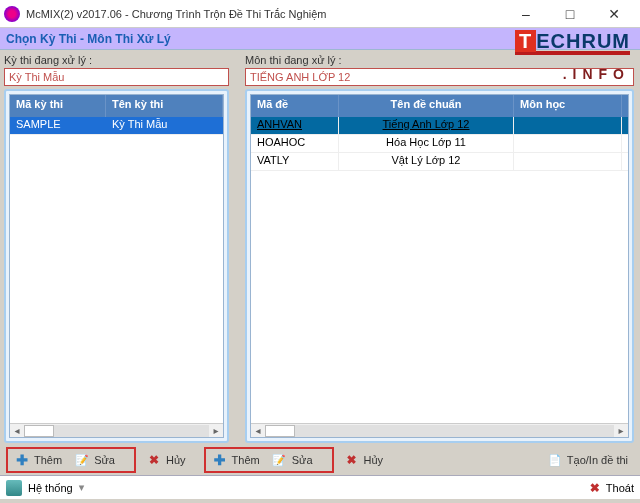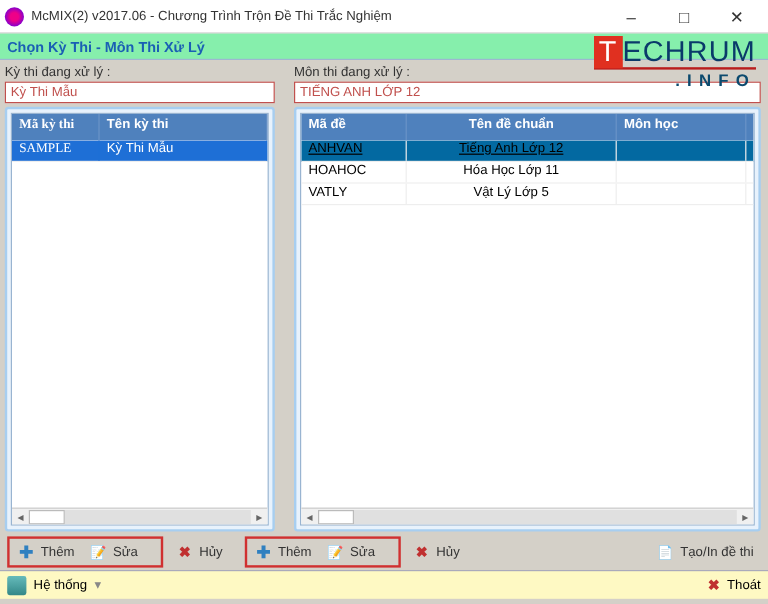--- a/index.html
+++ b/index.html
@@ -4,21 +4,21 @@
 <style>
 * { box-sizing: border-box; margin: 0; padding: 0; font-family: "Segoe UI", Tahoma, sans-serif; }
 body { width: 640px; height: 503px; background: #d4d0c8; overflow: hidden; position: relative; }
 
 .titlebar { height: 28px; background: #fff; display: flex; align-items: center; padding: 0 4px; border-bottom: 1px solid #ccc; }
 .titlebar .app-icon { width: 16px; height: 16px; margin-right: 6px; border-radius: 50%; background: radial-gradient(circle, #e08 30%, #80c 70%); }
 .titlebar .title { font-size: 11px; color: #333; flex: 1; white-space: nowrap; }
 .titlebar .win-controls { display: flex; }
 .titlebar .win-btn { width: 44px; height: 28px; display: flex; align-items: center; justify-content: center; font-size: 14px; color: #333; cursor: pointer; }
 
-.header-bar { height: 22px; background: #86efac; border-bottom: 1px solid #9db7d1; padding: 0 6px; display: flex; align-items: center; }
+.header-bar { height: 22px; background: #c4b5fd; border-bottom: 1px solid #9db7d1; padding: 0 6px; display: flex; align-items: center; }
 .header-bar .title { font-size: 12px; font-weight: bold; color: #1a5fb4; }
 
 .main { display: flex; gap: 16px; padding: 4px 6px 2px 4px; height: 395px; }
 
 .panel { flex: 1; display: flex; flex-direction: column; }
 .panel-left { flex: 0 0 225px; }
 .panel-right { flex: 1; }
 
 .panel-label { font-size: 11px; color: #333; margin-bottom: 2px; }
 .panel-input { height: 18px; border: 1px solid #c0504d; background: #fff; color: #c0504d; font-size: 11px; padding: 0 4px; display: flex; align-items: center; margin-bottom: 3px; }
@@ -42,32 +42,32 @@
 .toolbar { height: 30px; display: flex; align-items: center; gap: 4px; padding: 0 6px; }
 .tb-group { display: flex; gap: 12px; align-items: center; padding: 2px 6px; height: 26px; }
 .tb-group.boxed { border: 2px solid #d03030; }
 .tb-btn { display: flex; align-items: center; gap: 4px; font-size: 11px; color: #333; cursor: pointer; }
 .tb-btn .ic { width: 16px; height: 16px; display: flex; align-items: center; justify-content: center; }
 .ic-plus { color: #3080c0; font-weight: bold; font-size: 14px; }
 .ic-edit { color: #c08020; }
 .ic-cancel { color: #c03030; font-weight: bold; font-size: 12px; }
 .ic-file { color: #b08030; }
 
-.statusbar { height: 24px; background: #fef9c3; border-top: 1px solid #aab; display: flex; align-items: center; padding: 0 6px; gap: 6px; font-size: 11px; }
+.statusbar { height: 24px; background: #ffffff; border-top: 1px solid #aab; display: flex; align-items: center; padding: 0 6px; gap: 6px; font-size: 11px; }
 .statusbar .sys-ic { width: 16px; height: 16px; border-radius: 2px; background: linear-gradient(#6bb, #388); }
 .statusbar .sep { color: #888; }
 .statusbar .spacer { flex: 1; }
 
 .watermark { position: absolute; top: 30px; right: 10px; pointer-events: none; font-family: Arial, sans-serif; text-align: right; }
-.watermark .line1 { font-size: 24px; font-weight: 400; letter-spacing: 1px; color: #0a3a6a; }
+.watermark .line1 { font-size: 20px; font-weight: 700; letter-spacing: 1px; color: #0a3a6a; }
 .watermark .line1 .t { background: #e03020; color: #fff; padding: 0 4px; }
-.watermark .line2 { font-size: 14px; font-weight: 900; letter-spacing: 6px; color: #0c4a6e; border-top: 2px solid #b91c1c; margin-top: -2px; padding-top: 1px; }
-
-
-.c-l1 { width: 73px; font-family: Liberation Serif, serif; } .c-l2 { flex: 1; }
+.watermark .line2 { font-size: 14px; font-weight: 900; letter-spacing: 6px; color: #7f1d1d; border-top: 4px solid #b91c1c; margin-top: -2px; padding-top: 11px; }
+
+
+.c-l1 { width: 96px; } .c-l2 { flex: 1; }
 .c-r1 { width: 88px; } .c-r2 { width: 175px; text-align: center; } .c-r3 { flex: 1; } .c-r4 { width: 6px; padding:0 !important; border:none !important; }
 </style>
 </head>
 <body>
 
 <div class="titlebar">
   <div class="app-icon"></div>
   <div class="title">McMIX(2) v2017.06 - Chương Trình Trộn Đề Thi Trắc Nghiệm</div>
   <div class="win-controls">
     <div class="win-btn">–</div>
@@ -127,21 +127,21 @@
               <div class="cell c-r4"></div>
             </div>
             <div class="grid-row">
               <div class="cell c-r1">HOAHOC</div>
               <div class="cell c-r2">Hóa Học Lớp 11</div>
               <div class="cell c-r3"></div>
               <div class="cell c-r4"></div>
             </div>
             <div class="grid-row">
               <div class="cell c-r1">VATLY</div>
-              <div class="cell c-r2">Vật Lý Lớp 5</div>
+              <div class="cell c-r2">Vật Lý Lớp 12</div>
               <div class="cell c-r3"></div>
               <div class="cell c-r4"></div>
             </div>
           </div>
         <div class="scroll-h">
           <div class="arrow">◂</div>
           <div class="track">
               <div class="thumb"></div>
             </div>
           <div class="arrow">▸</div>

